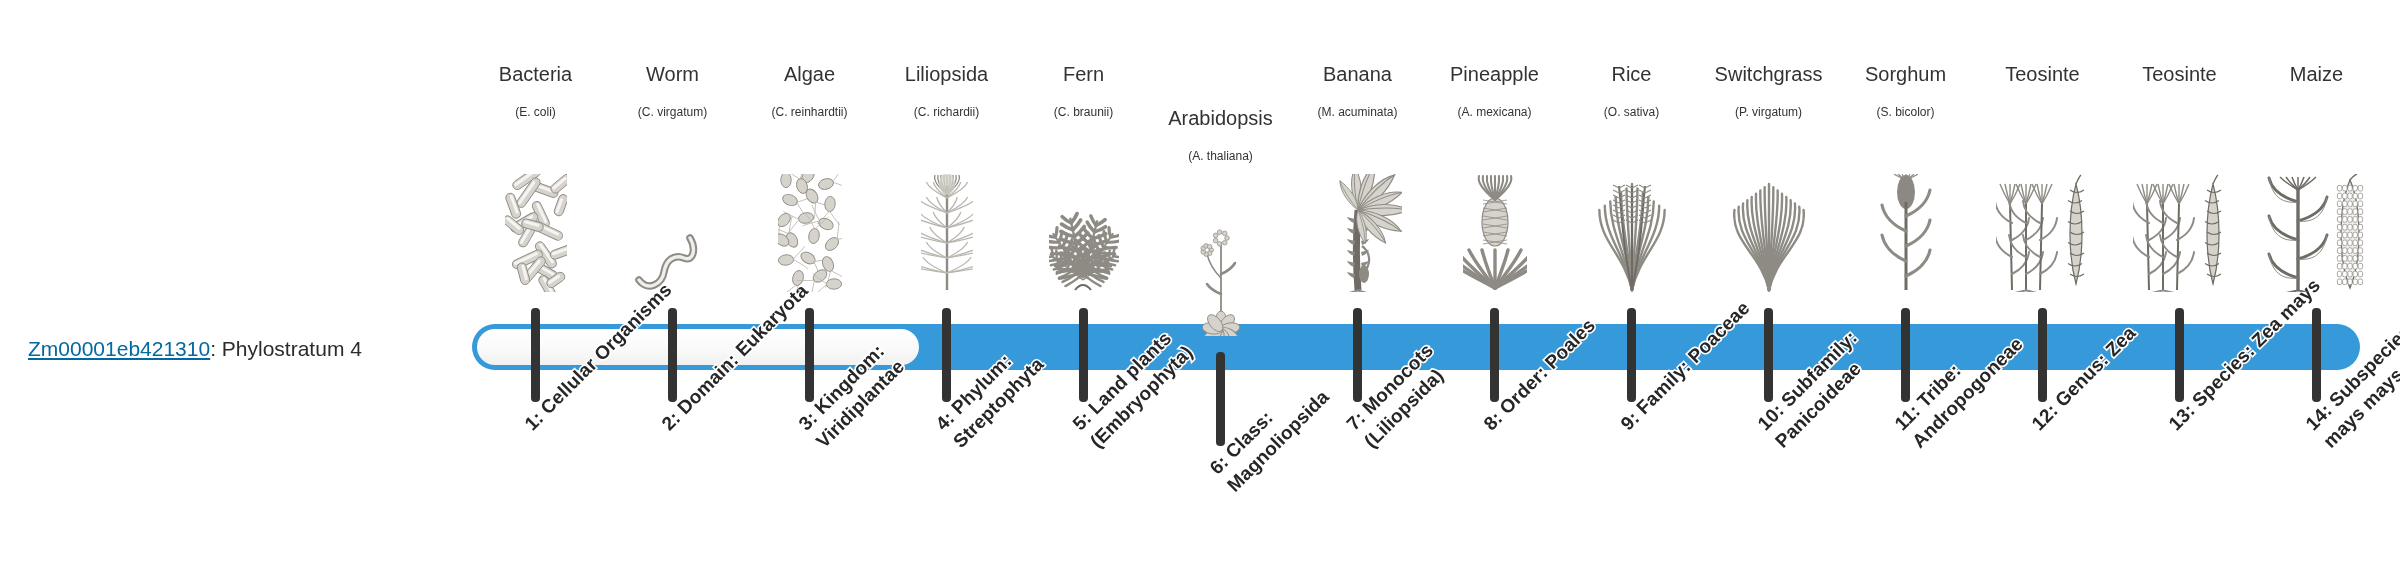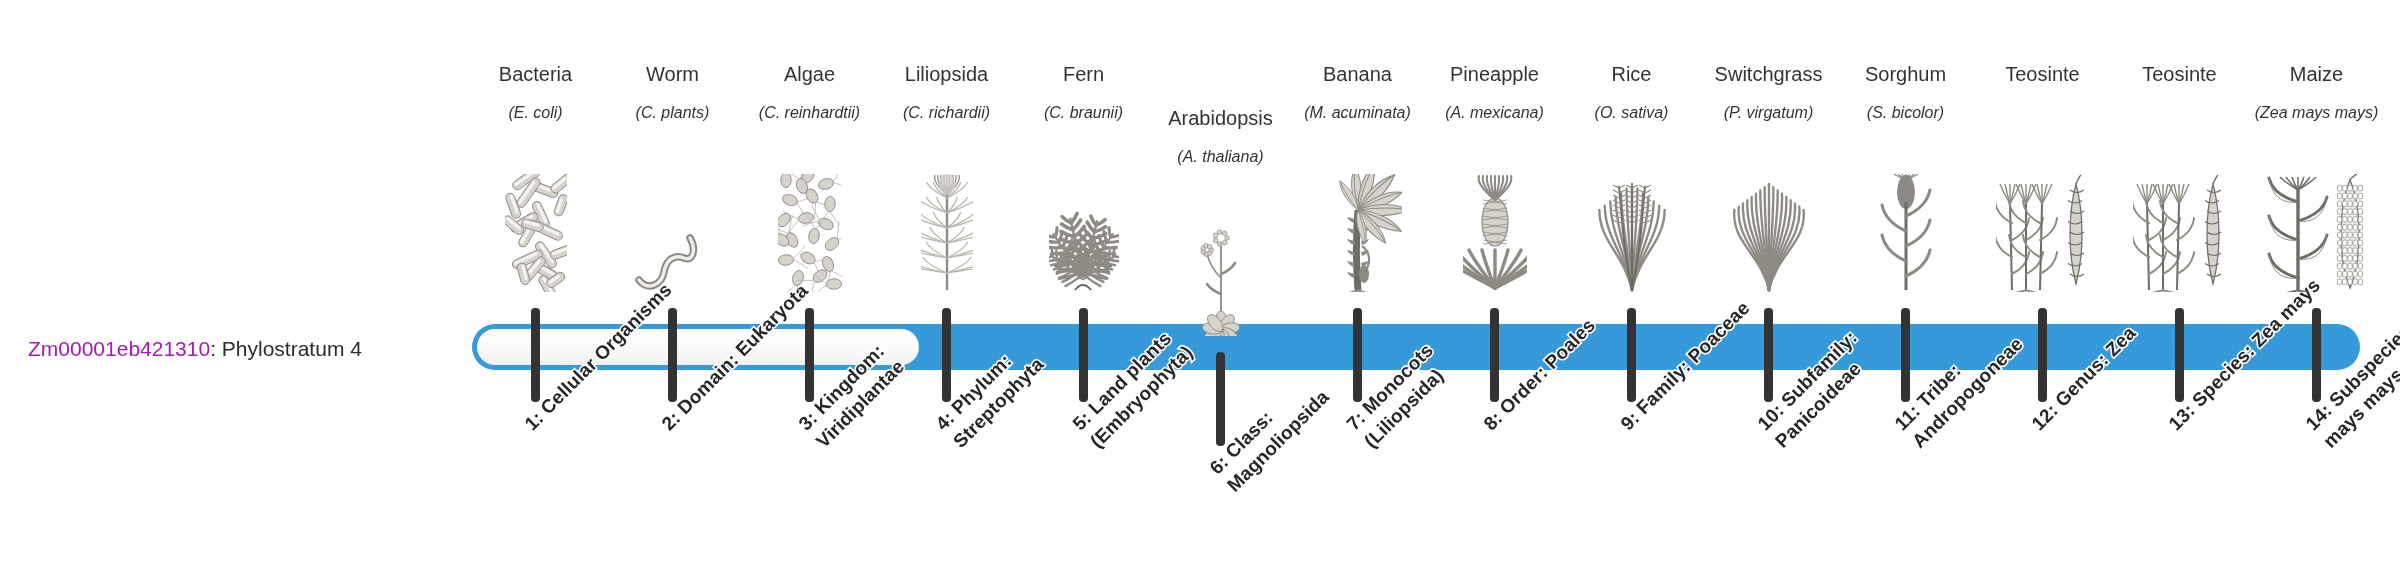--- a/index.html
+++ b/index.html
@@ -18,21 +18,22 @@
   #gene-label{
     position:absolute;
     left:28px;
     top:336px;
     font-size:21px;
     line-height:26px;
     white-space:nowrap;
     color:#2b2b2b;
   }
   #gene-label .gene-id{
-    color:#a21caf;
+    color:#0369a1;
+    text-decoration:underline;
     text-underline-offset:2px;
     cursor:pointer;
   }
 
   
   #columns{
     position:absolute;
     left:455px;
     top:0;
     width:1920px;
@@ -53,23 +54,22 @@
     font-size:20px;
     line-height:24px;
     color:#333;
     white-space:nowrap;
   }
   
   .sci-name{
     position:absolute;
     top:100px;left:-4px;width:145px;
     text-align:center;
-    font-size:16px;
+    font-size:12px;
     line-height:25px;
-    font-style:italic;
     color:#333;
   }
 
   
   .organism{
     position:absolute;
     top:174px;left:0;width:137px;height:118px;
     display:flex;align-items:flex-end;justify-content:center;
     gap:4px;
   }
@@ -228,21 +228,21 @@
               <rect x="0" y="0" width="22" height="9" rx="4.5" fill="#d6d3cc" stroke="#8e8b84" stroke-width="0.9"></rect>
               <rect x="2" y="1.6" width="16" height="3" rx="1.5" fill="#ffffff" opacity="0.75"></rect>
             </g>
           </svg>
         </div>
         <div class="tick"></div>
         <div class="tax-label"><span>1:</span> <span>Cellular Organisms</span></div>
       </div>
       <div class="col" style="left: 149px;">
         <div class="common-name">Worm</div>
-        <div class="sci-name">(C. plants)</div>
+        <div class="sci-name">(C. virgatum)</div>
         <div class="organism">
           <svg width="78" height="60" viewBox="0 0 78 60">
             <path d="M5 48 C14 60 28 52 30 40 C32 28 40 22 50 26 C60 30 62 16 56 6" fill="none" stroke="#8e8b84" stroke-width="7.5" stroke-linecap="round"></path>
             <path d="M5 48 C14 60 28 52 30 40 C32 28 40 22 50 26 C60 30 62 16 56 6" fill="none" stroke="#efeeea" stroke-width="3.4" stroke-linecap="round"></path>
           </svg>
         </div>
         <div class="tick"></div>
         <div class="tax-label"><span>2:</span> <span>Domain: Eukaryota</span></div>
       </div>
       <div class="col" style="left: 286px;">
@@ -919,21 +919,20 @@
             <path d="M4 89.5 q7 5 14 0" stroke="#6f6c66" stroke-width="1.1" fill="none"></path>
             <path d="M6 100 q7 5 14 0" stroke="#6f6c66" stroke-width="1.1" fill="none"></path>
             <path d="M12 10 q3 -7 5 -9" stroke="#6f6c66" stroke-width="1.3" fill="none"></path>
           </svg>
         </div>
         <div class="tick"></div>
         <div class="tax-label"><span>13:</span> <span>Species: Zea mays</span></div>
       </div>
       <div class="col" style="left: 1793px;">
         <div class="common-name">Maize</div>
-        <div class="sci-name">(Zea mays mays)</div>
         <div class="organism">
           <svg width="64" height="118" viewBox="0 0 64 118">
             <path d="M32 116 L32 16" stroke="#6f6c66" stroke-width="3.4" fill="none"></path>
             <path d="M32 104 C18 100 6 92 3 80" stroke="#6f6c66" stroke-width="3" fill="none" stroke-linecap="round"></path>
             <path d="M32 104 C16 106 6 98 3 80" stroke="#8e8b84" stroke-width="1" fill="none"></path>
             <path d="M32 85 C46 81 58 73 61 61" stroke="#6f6c66" stroke-width="3" fill="none" stroke-linecap="round"></path>
             <path d="M32 85 C48 87 58 79 61 61" stroke="#8e8b84" stroke-width="1" fill="none"></path>
             <path d="M32 66 C18 62 6 54 3 42" stroke="#6f6c66" stroke-width="3" fill="none" stroke-linecap="round"></path>
             <path d="M32 66 C16 68 6 60 3 42" stroke="#8e8b84" stroke-width="1" fill="none"></path>
             <path d="M32 47 C46 43 58 35 61 23" stroke="#6f6c66" stroke-width="3" fill="none" stroke-linecap="round"></path>

